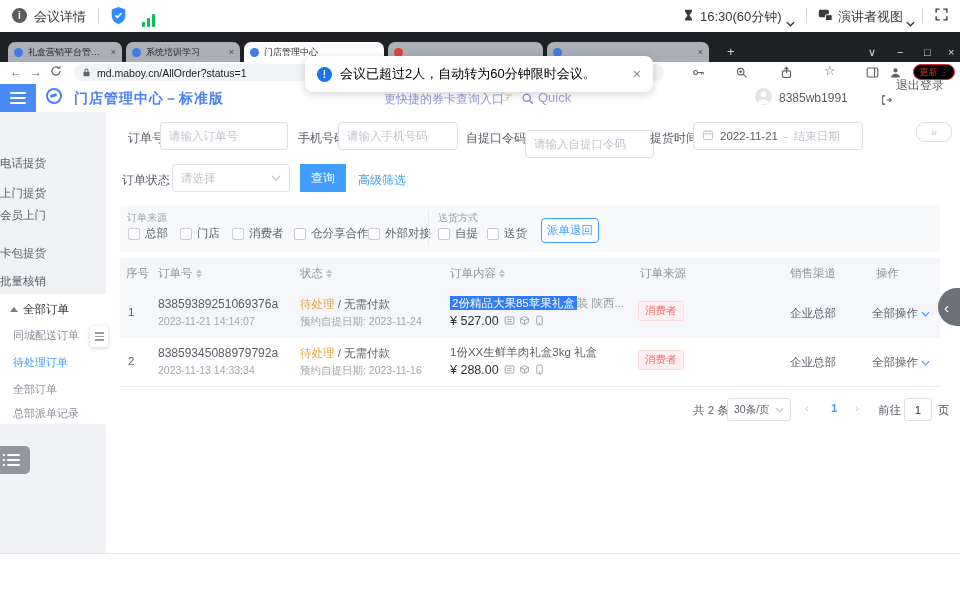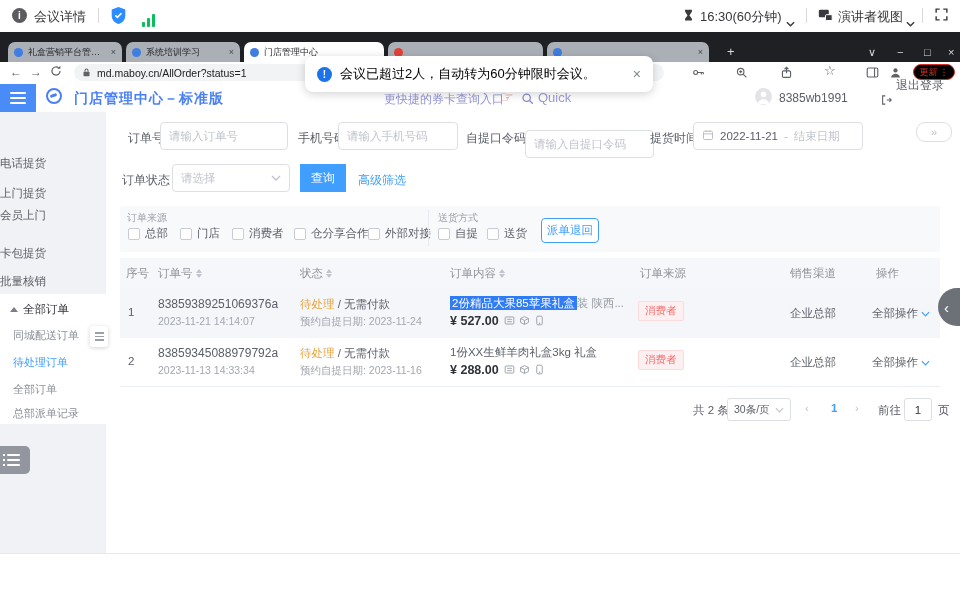--- a/index.html
+++ b/index.html
@@ -96,21 +96,21 @@
   .th{position:absolute;top:266px;font-size:11.5px;color:#909399;display:flex;align-items:center;gap:3px;}
   .sort{display:inline-flex;flex-direction:column;gap:1px;}
   .sort .su{width:0;height:0;border-left:3.5px solid transparent;border-right:3.5px solid transparent;border-bottom:4px solid #c0c4cc;}
   .sort .sd{width:0;height:0;border-left:3.5px solid transparent;border-right:3.5px solid transparent;border-top:4px solid #c0c4cc;}
   .trow{position:absolute;left:120px;width:820px;border-bottom:1px solid #ebeef5;}
   .cell{position:absolute;font-size:11.5px;color:#5a5e66;}
   .sub{font-size:10.5px;color:#a3a7af;}
   .stat{color:#e6a23c;}
   .hl{background:#2f7cf6;color:#fff;padding:1px 2px;}
   .dim{color:#979ba3;}
-  .price{font-size:12.5px;font-weight:bold;color:#2f3238;}
+  .price{font-size:12.5px;font-weight:normal;color:#2f3238;}
   .badge{display:inline-block;padding:2px 6px;font-size:10.5px;color:#f56c6c;background:#fef0f0;border:1px solid #fbdcdc;border-radius:2px;}
   .rowicons{display:inline-flex;gap:4px;margin-left:5px;vertical-align:-1px;}
   
   .pag{position:absolute;font-size:11.5px;color:#5a5e66;}
   .pagsel{position:absolute;left:727px;top:398px;width:64px;height:23px;border:1px solid #dcdfe6;border-radius:3px;background:#fff;
         display:flex;align-items:center;justify-content:space-between;padding:0 6px;box-sizing:border-box;font-size:10.5px;color:#5a5e66;}
   .goto{position:absolute;left:904px;top:398px;width:28px;height:23px;border:1px solid #dcdfe6;border-radius:3px;
         text-align:center;font-size:11.5px;box-sizing:border-box;font-family:inherit;color:#333;}
   
   .rchev{position:absolute;left:938px;top:288px;width:22px;height:38px;background:rgba(88,92,100,.88);

